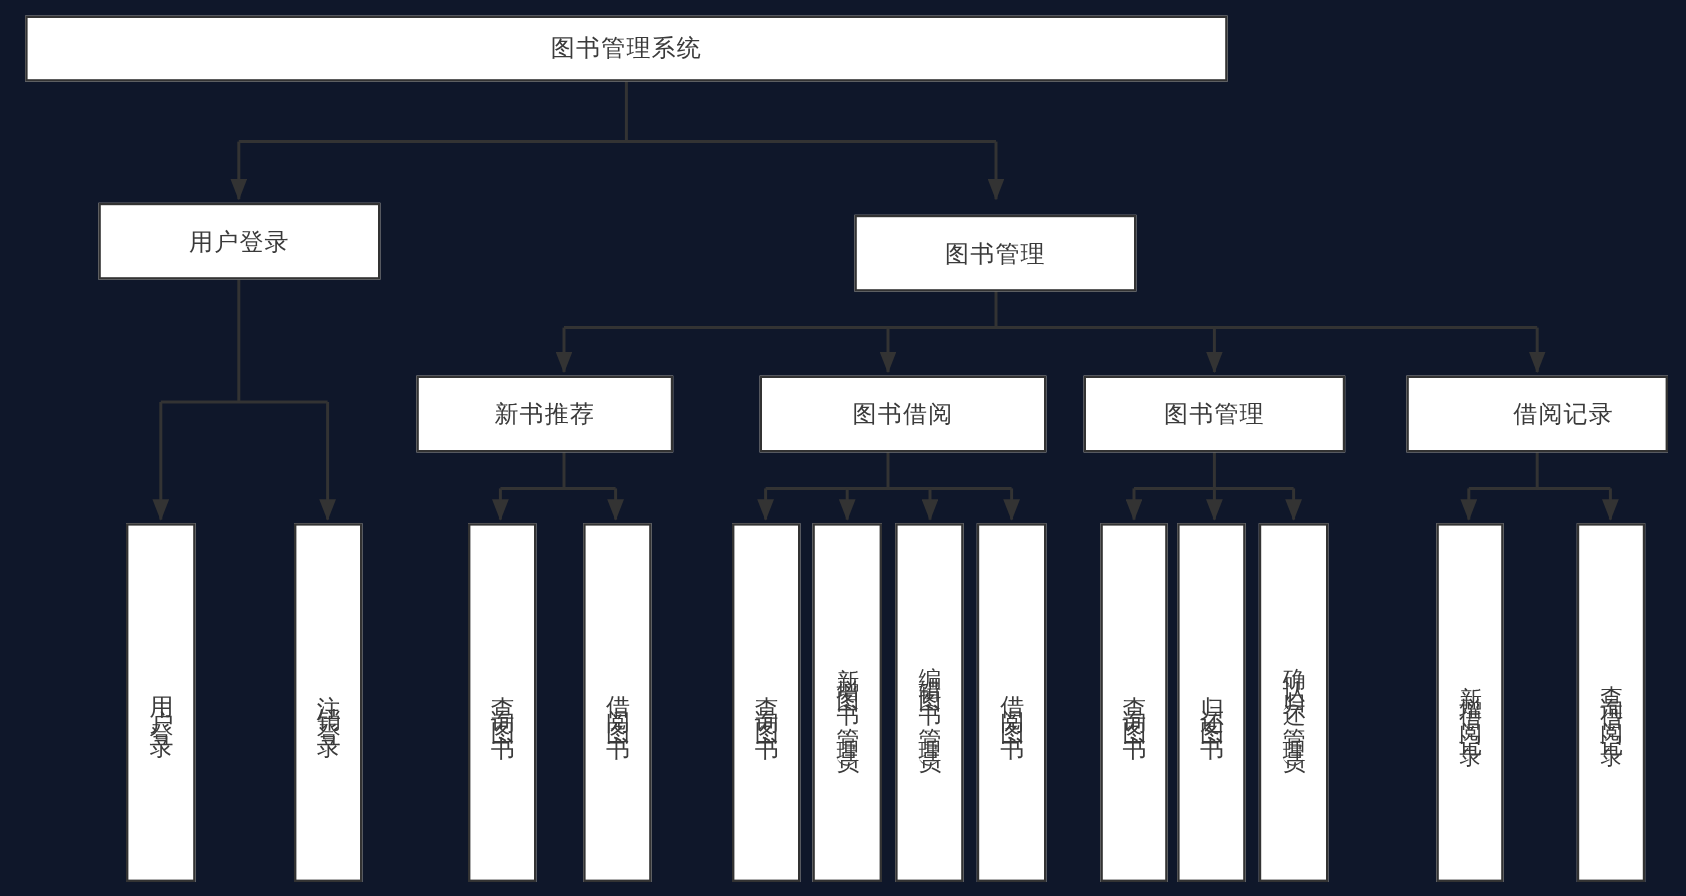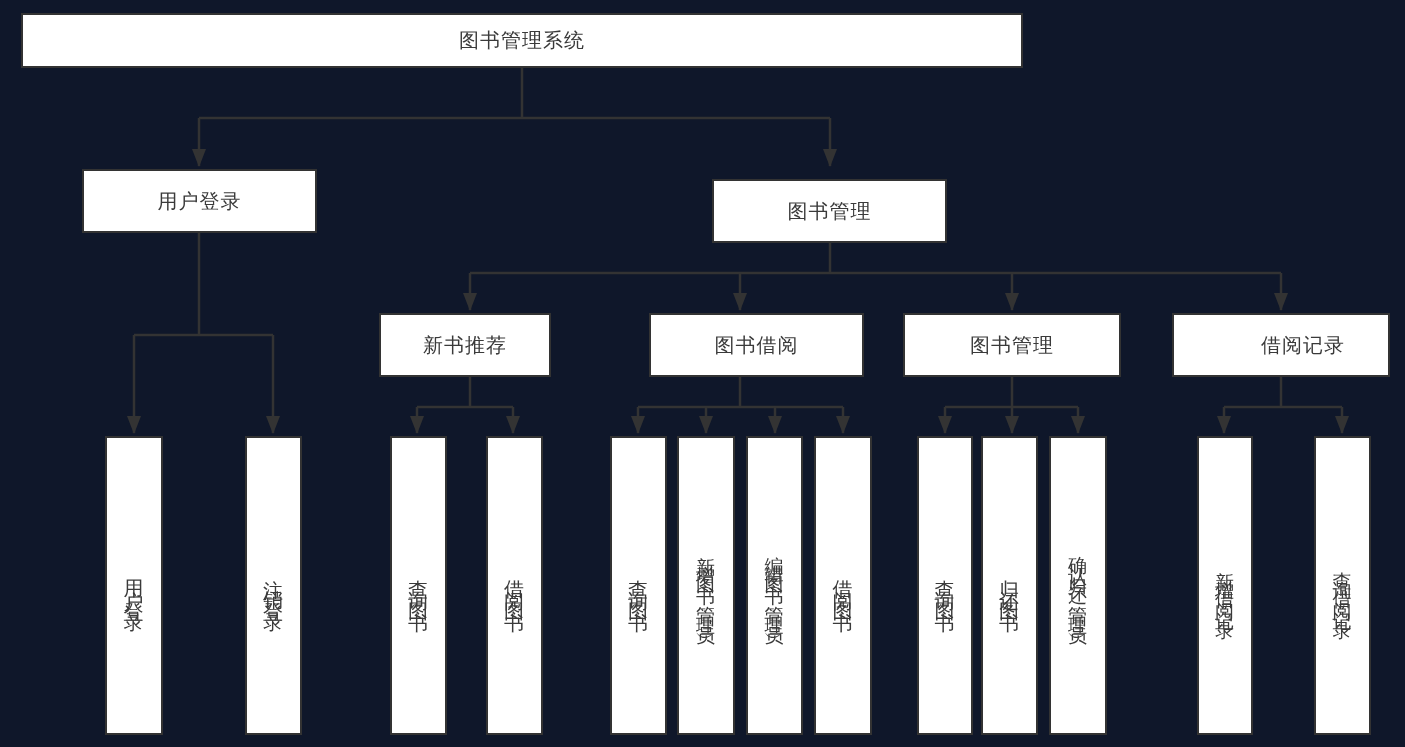--- a/index.html
+++ b/index.html
@@ -114,22 +114,22 @@
       <path d="M1224,407 V433" marker-end="url(#arr)"></path>
       <path d="M1342,407 V433" marker-end="url(#arr)"></path>
     </g>
   </svg>
 
   <div class="node root-node">图书管理系统</div>
 
   <div class="node l2-node" style="left:82px; top:169px; width:235px;">用户登录</div>
   <div class="node l2-node" style="left:712px; top:179px; width:235px;">图书管理</div>
 
-  <div class="node l3-node" style="left:379px; top:313px; width:172px;">新书推荐</div>
-  <div class="node l3-node" style="left:633px; top:313px; width:215px;margin-left:16px;">图书借阅</div>
+  <div class="node l3-node" style="left:347px; top:313px; width:214px;">新书推荐</div>
+  <div class="node l3-node" style="left:633px; top:313px; width:239px;">图书借阅</div>
   <div class="node l3-node" style="left:903px; top:313px; width:218px;">图书管理</div>
   <div class="node l3-node" style="left:1172px; top:313px; width:218px;padding-left:44px;">借阅记录</div>
 
   <div class="leaf-node" style="left:105px; width:58px;">
     <span>用户登录</span>
   </div>
   <div class="leaf-node" style="left:245px; width:57px;">
     <span>注销登录</span>
   </div>
 

